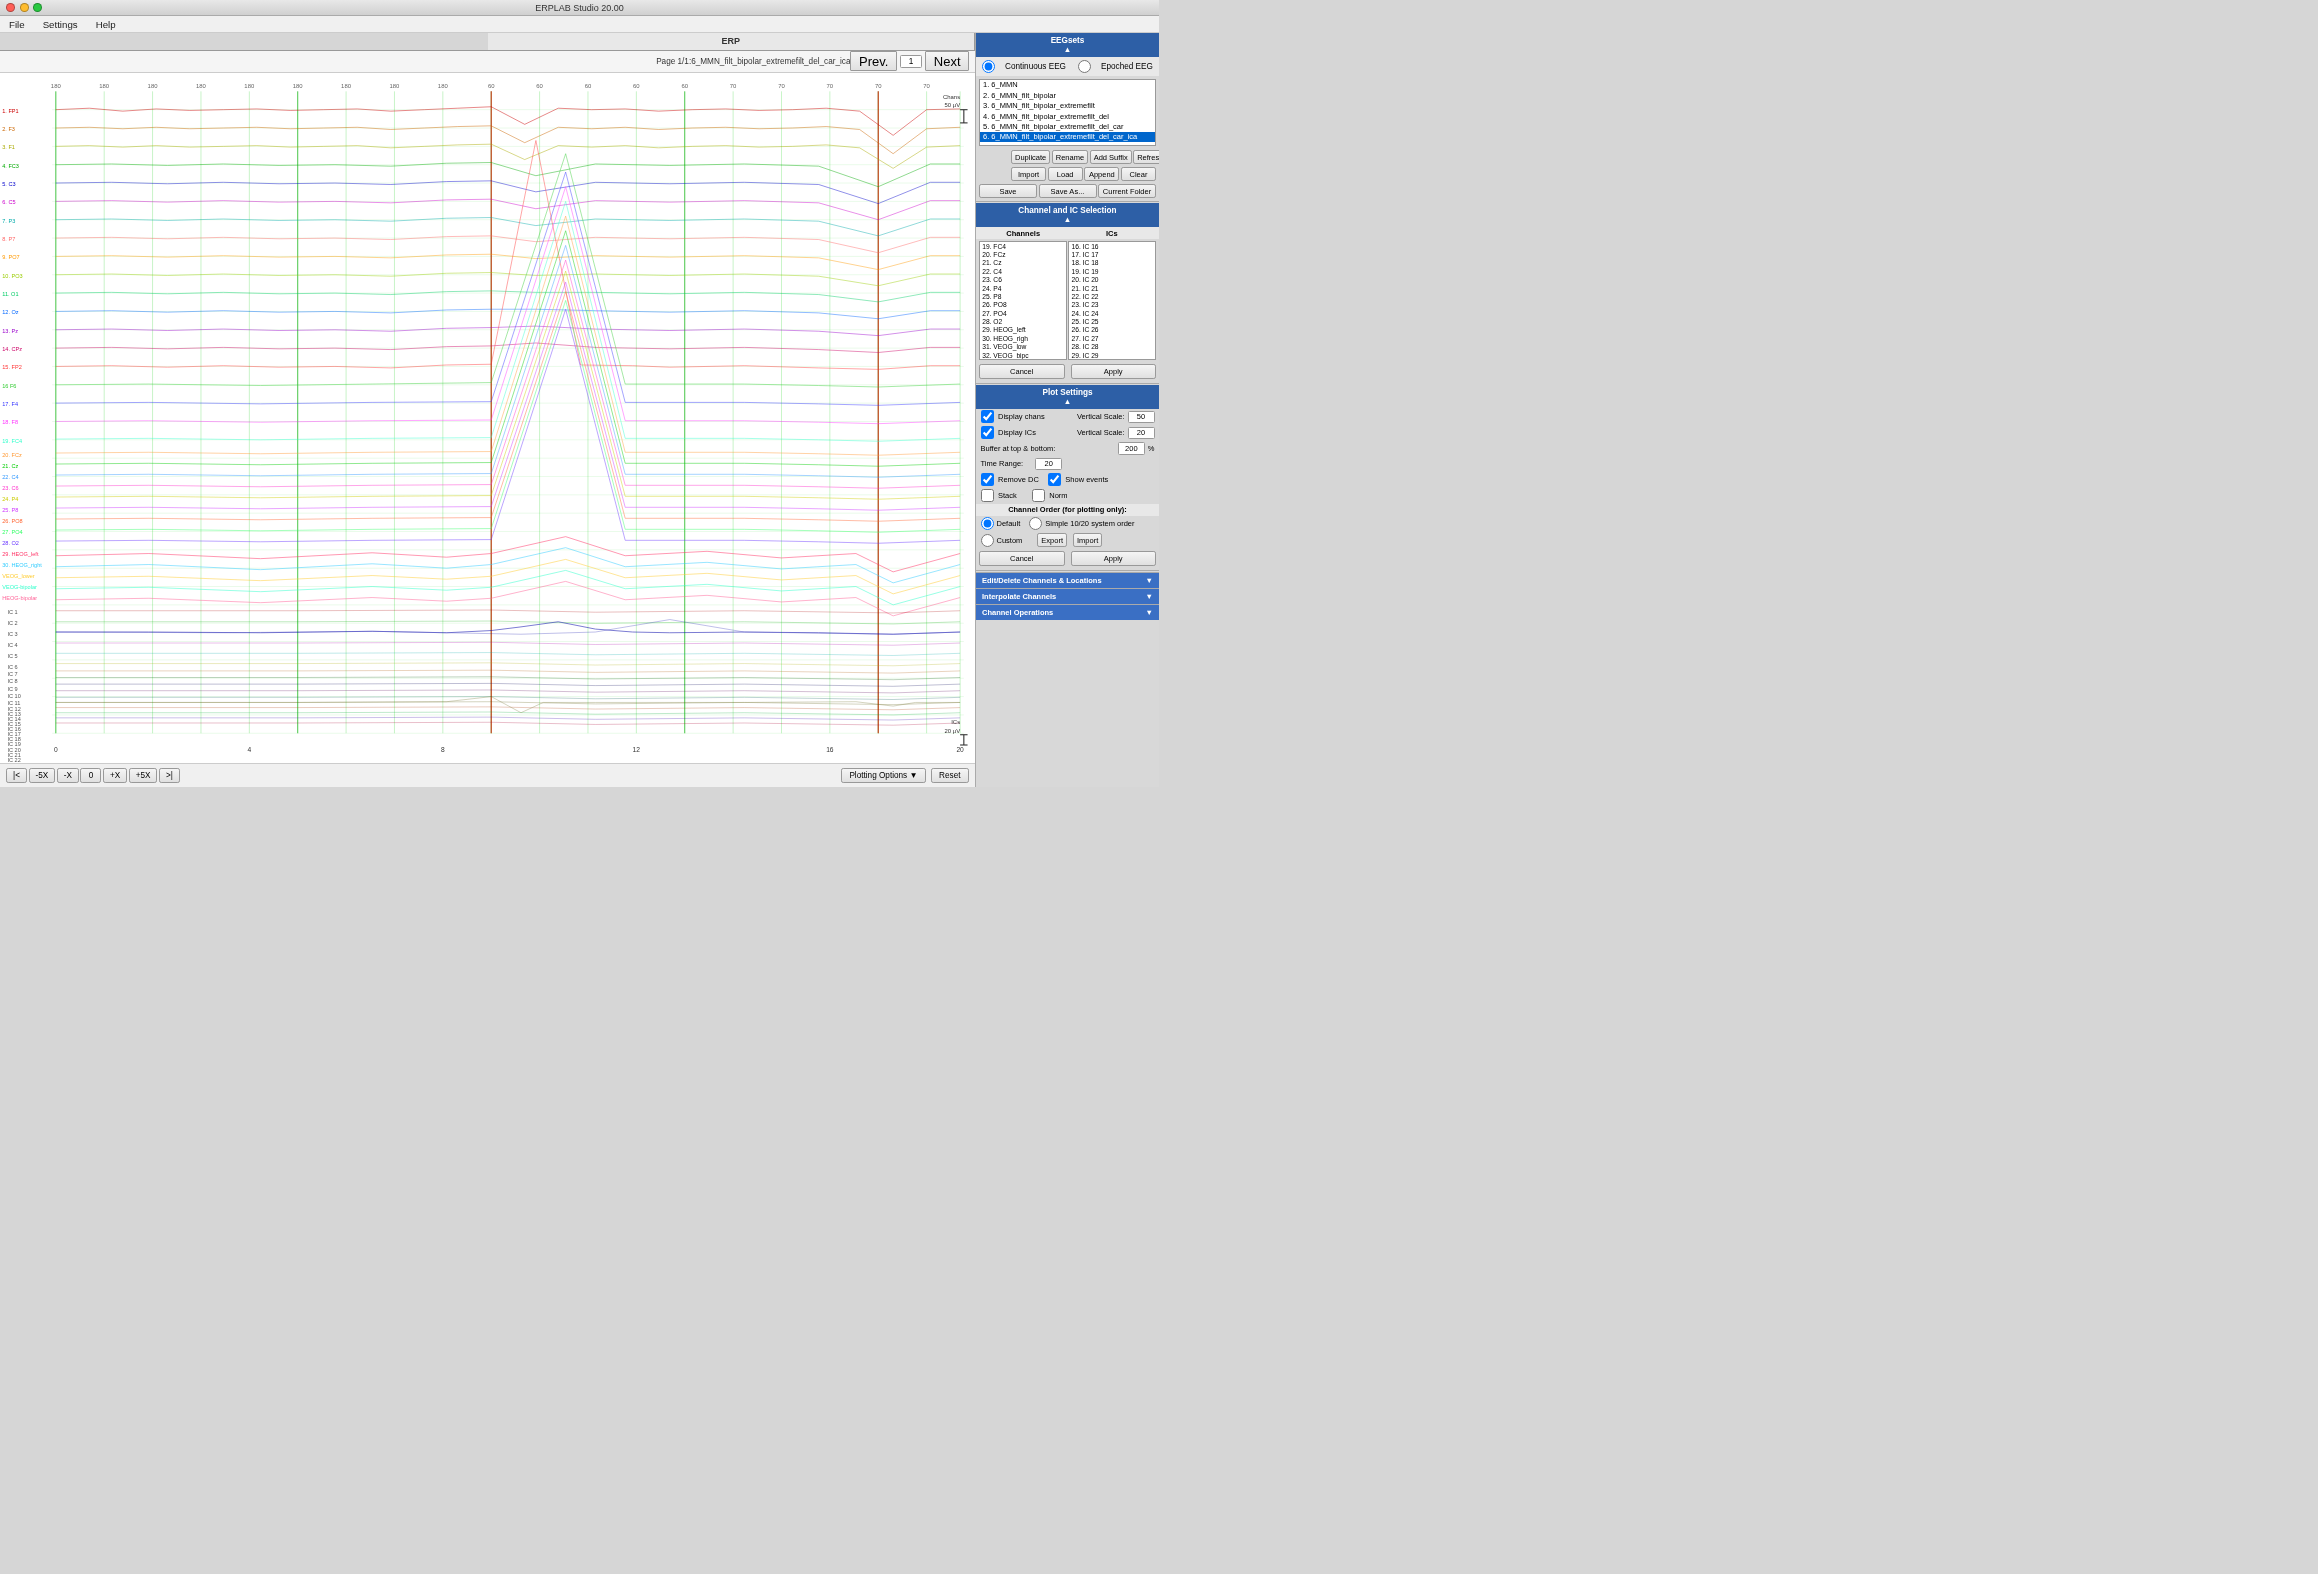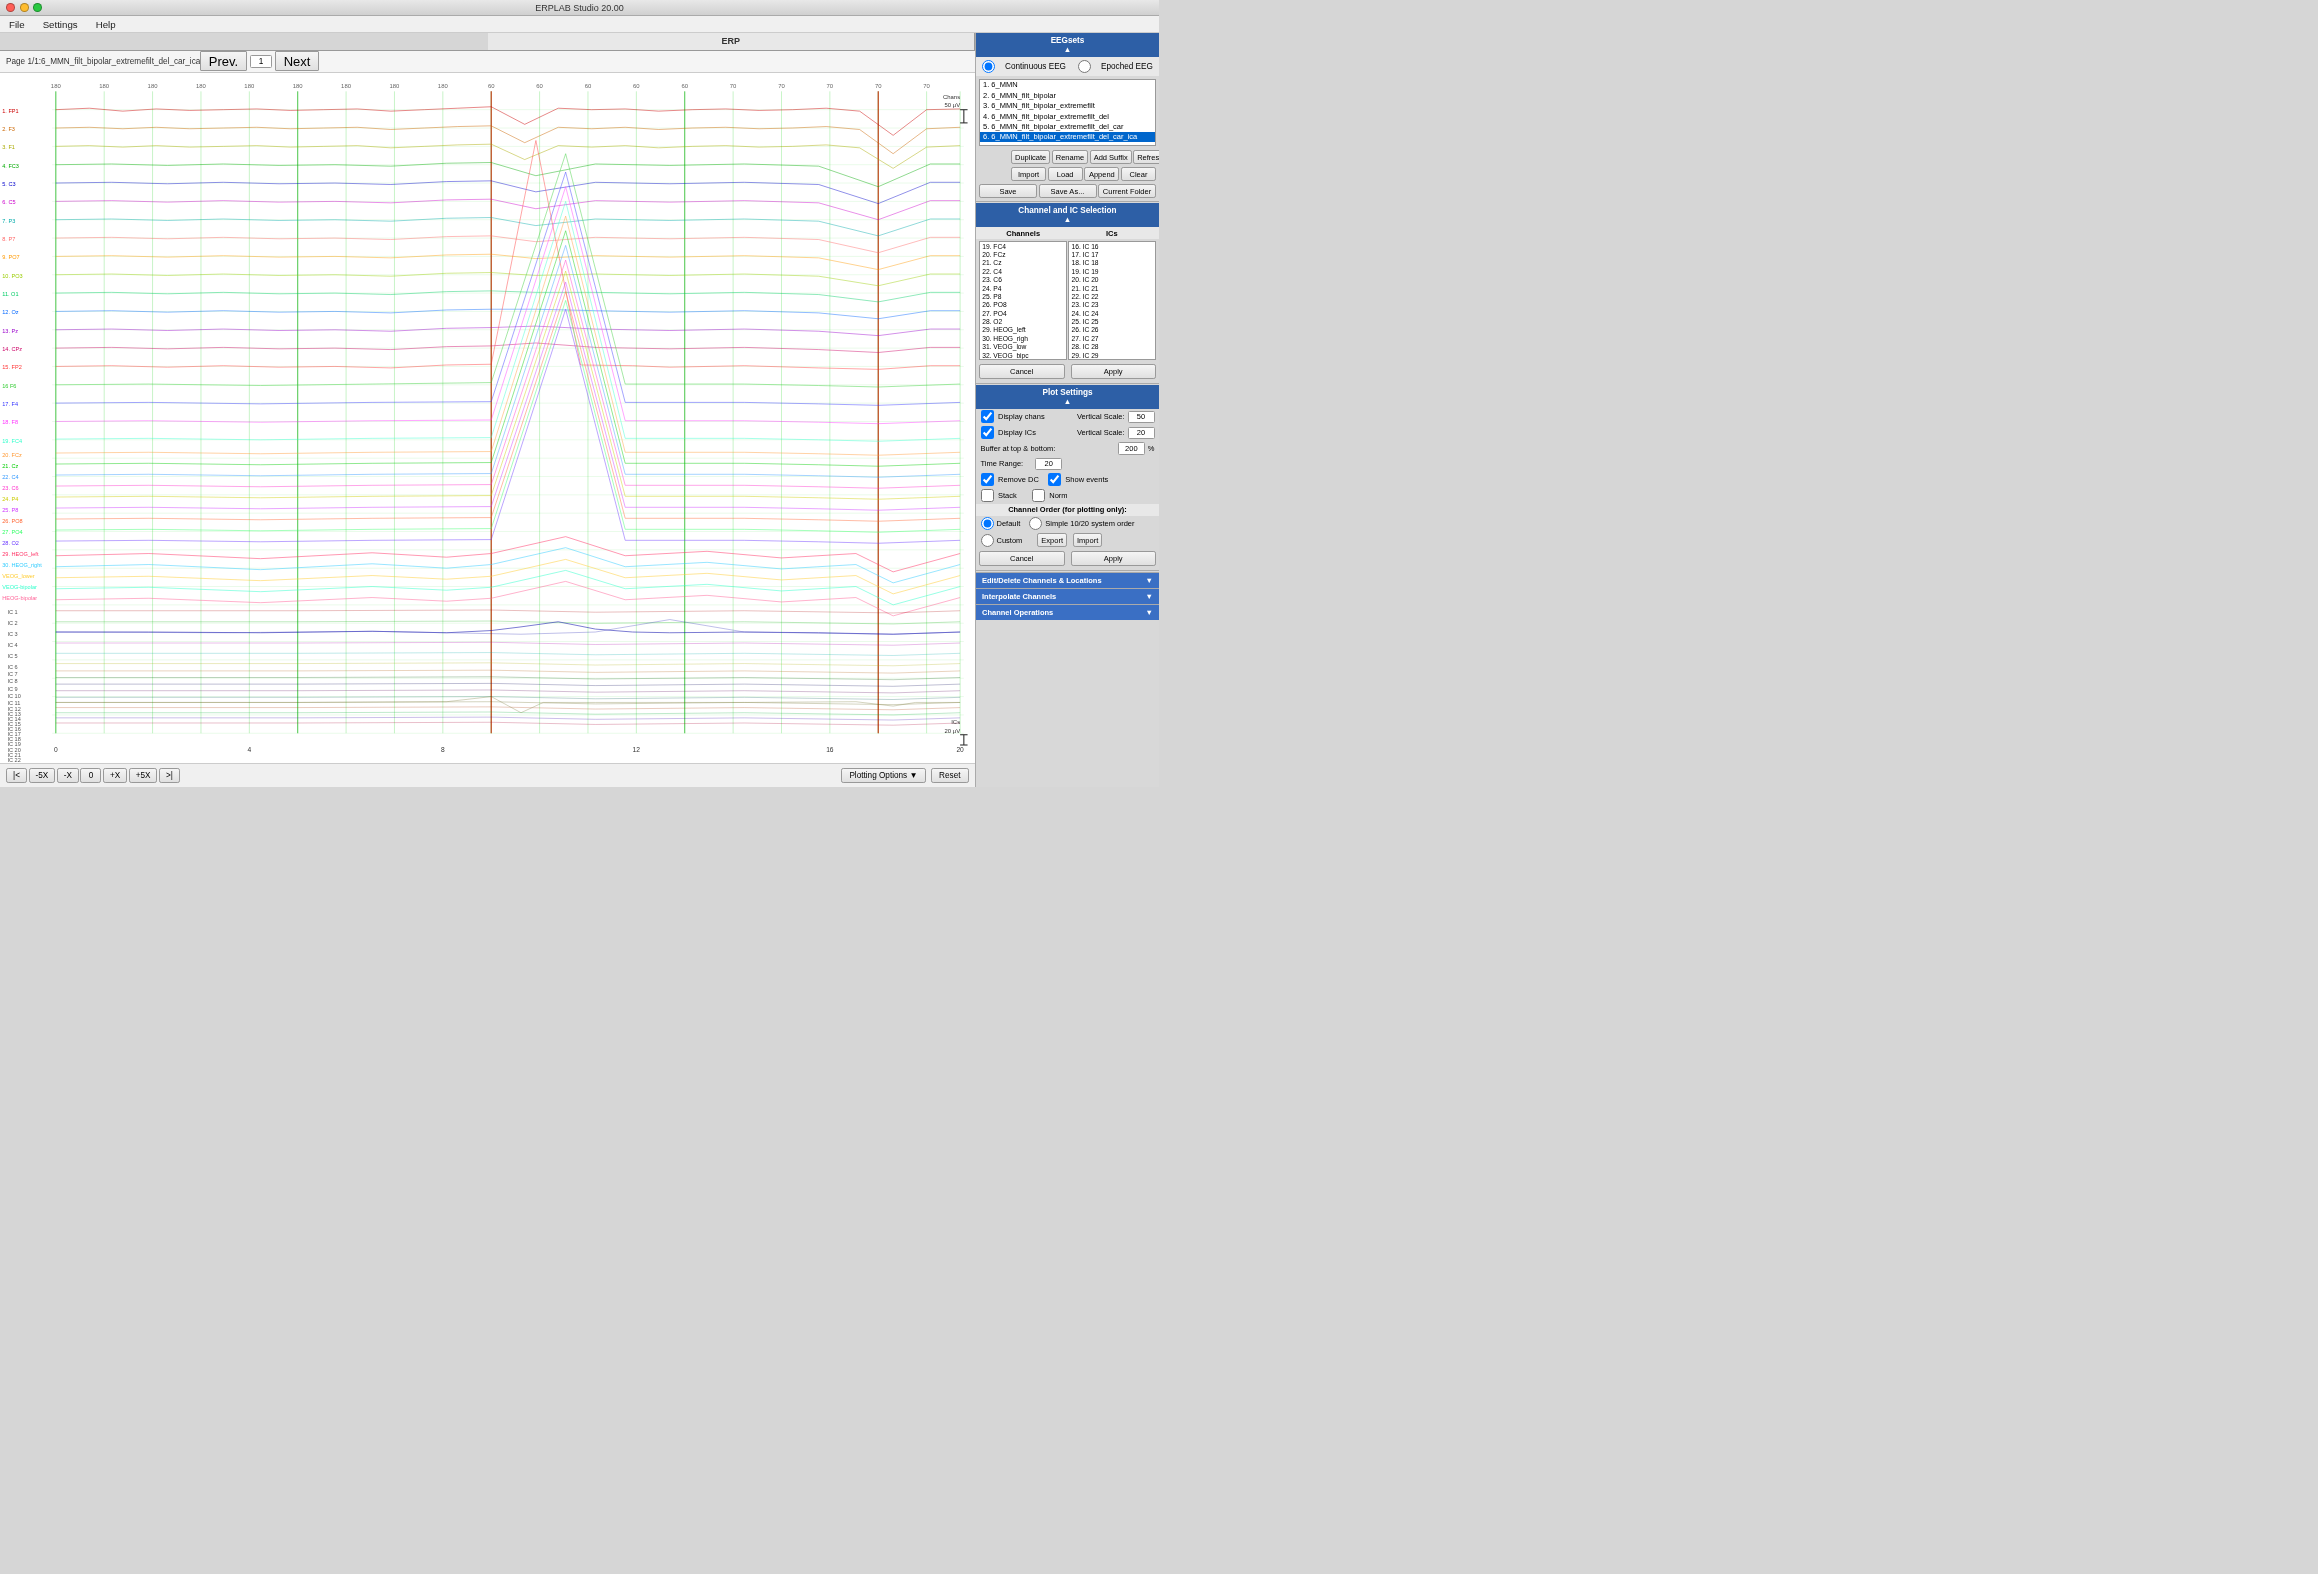--- a/index.html
+++ b/index.html
@@ -87,21 +87,21 @@
       border-right: 0.7px solid #999;
       cursor: pointer;
       color: #333;
     }
     .eeg-tab.active { background: #84cc16; margin-top: 40px; }
 
     
     .page-nav {
       display: flex;
       align-items: center;
-      justify-content: flex-start;
+      justify-content: flex-end;
       padding: 3px 6px;
       background: #f5f5f5;
       border-bottom: 0.7px solid #ccc;
       height: 22.4px;
     }
     .page-title { font-size: 8.2px; color: #333; }
     .nav-controls { display: flex; align-items: center; gap: 3px; }
     .nav-btn {
       padding: 1.5px 7.5px;
       background: linear-gradient(to bottom, #f5f5f5, #e0e0e0);

